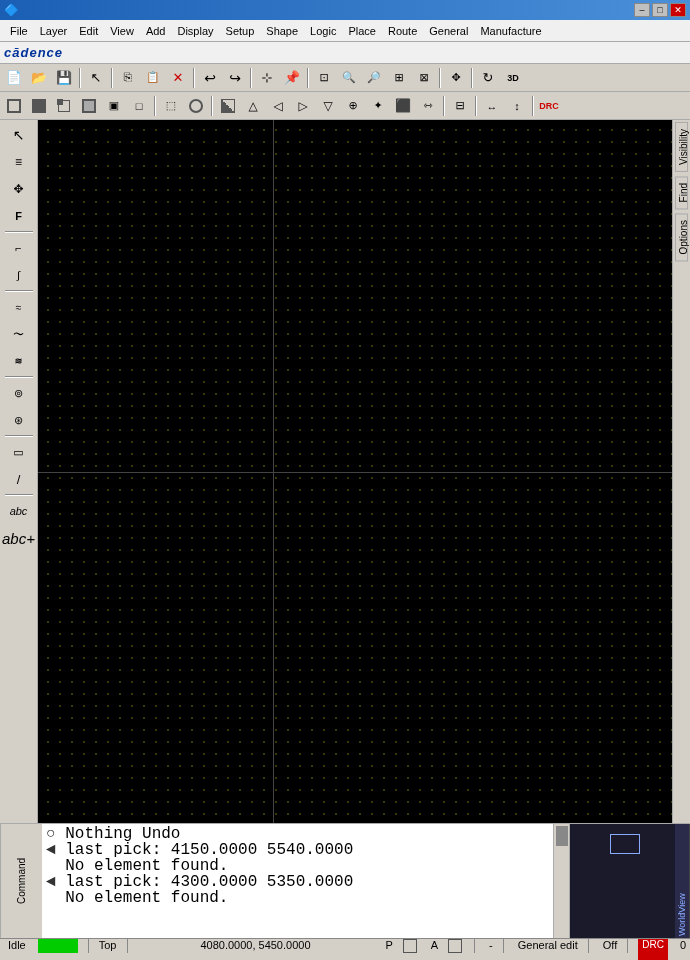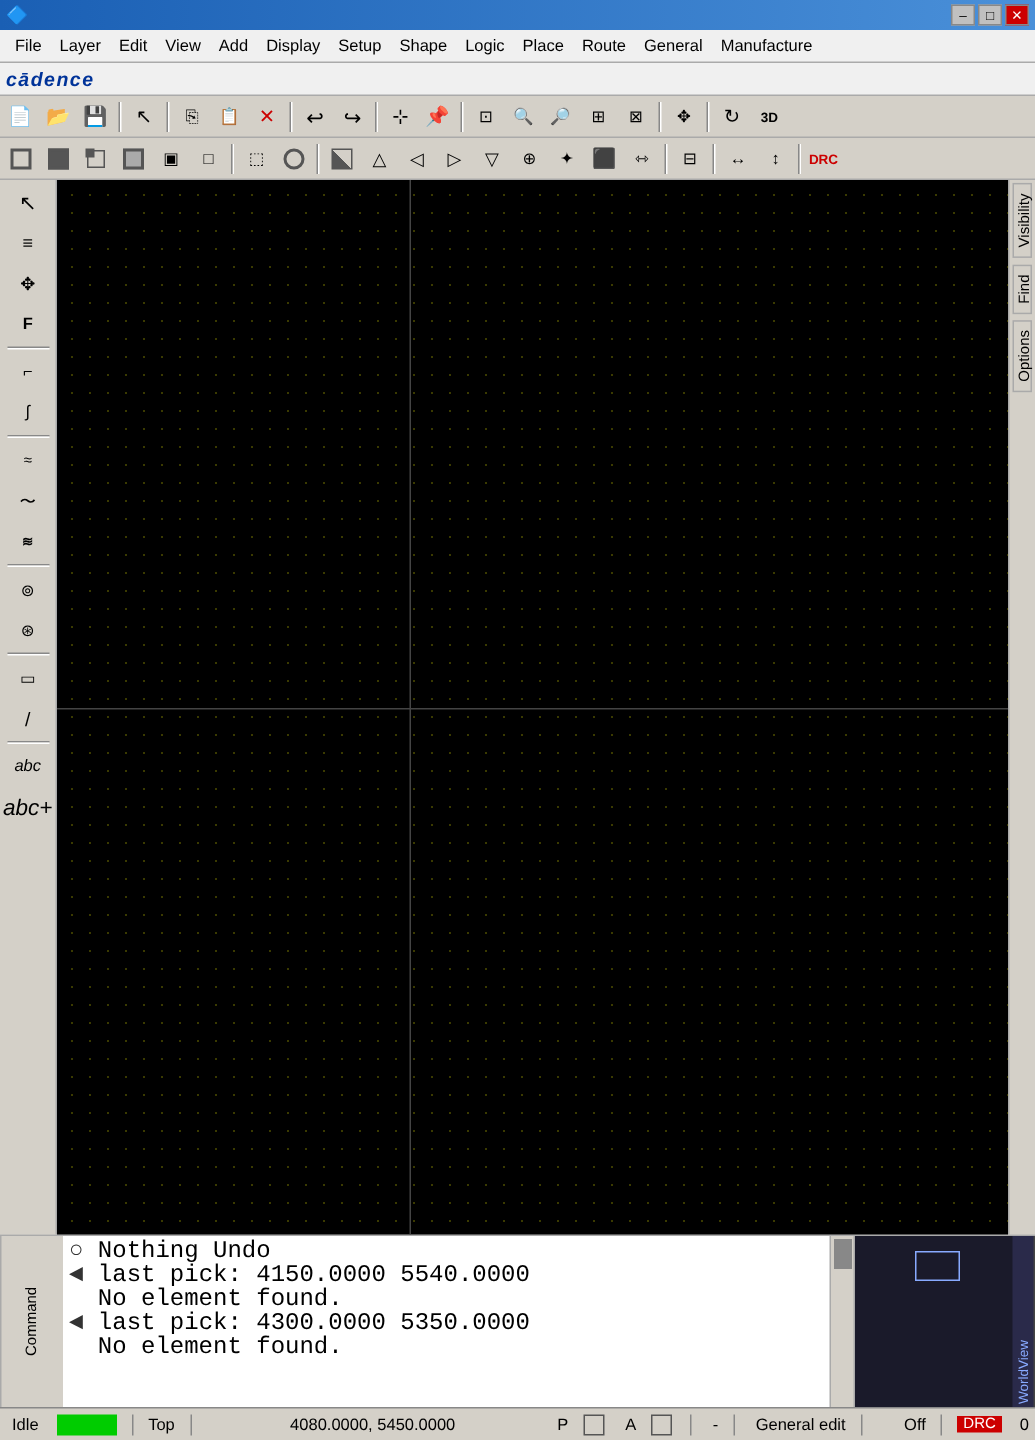--- a/index.html
+++ b/index.html
@@ -277,21 +277,20 @@
       background: #2a2a4a;
       border-left: 1px solid #444;
     }
 
     
     #status-bar {
       height: 22px;
       background: #d4d0c8;
       border-top: 1px solid #888;
       display: flex;
-      align-items: center;
       padding: 0 4px;
       font-size: 11px;
       gap: 8px;
     }
     #status-idle {
       color: #000;
       padding: 0 4px;
     }
     #status-green {
       background: #00cc00;
@@ -308,21 +307,21 @@
       flex: 1;
       text-align: center;
     }
     #status-p { margin-left: 4px; }
     #status-a { margin-left: 4px; }
     #status-dash { margin-left: 4px; }
     #status-general {
       margin-left: 4px;
     }
     #status-off {
-      margin-left: 18px;
+      margin-left: 4px;
     }
     #status-red {
       background: #cc0000;
       color: white;
       padding: 0 4px;
       font-size: 10px;
     }
     #status-zero { margin-left: 4px; }
 
     .console-line { line-height: 16px; }

